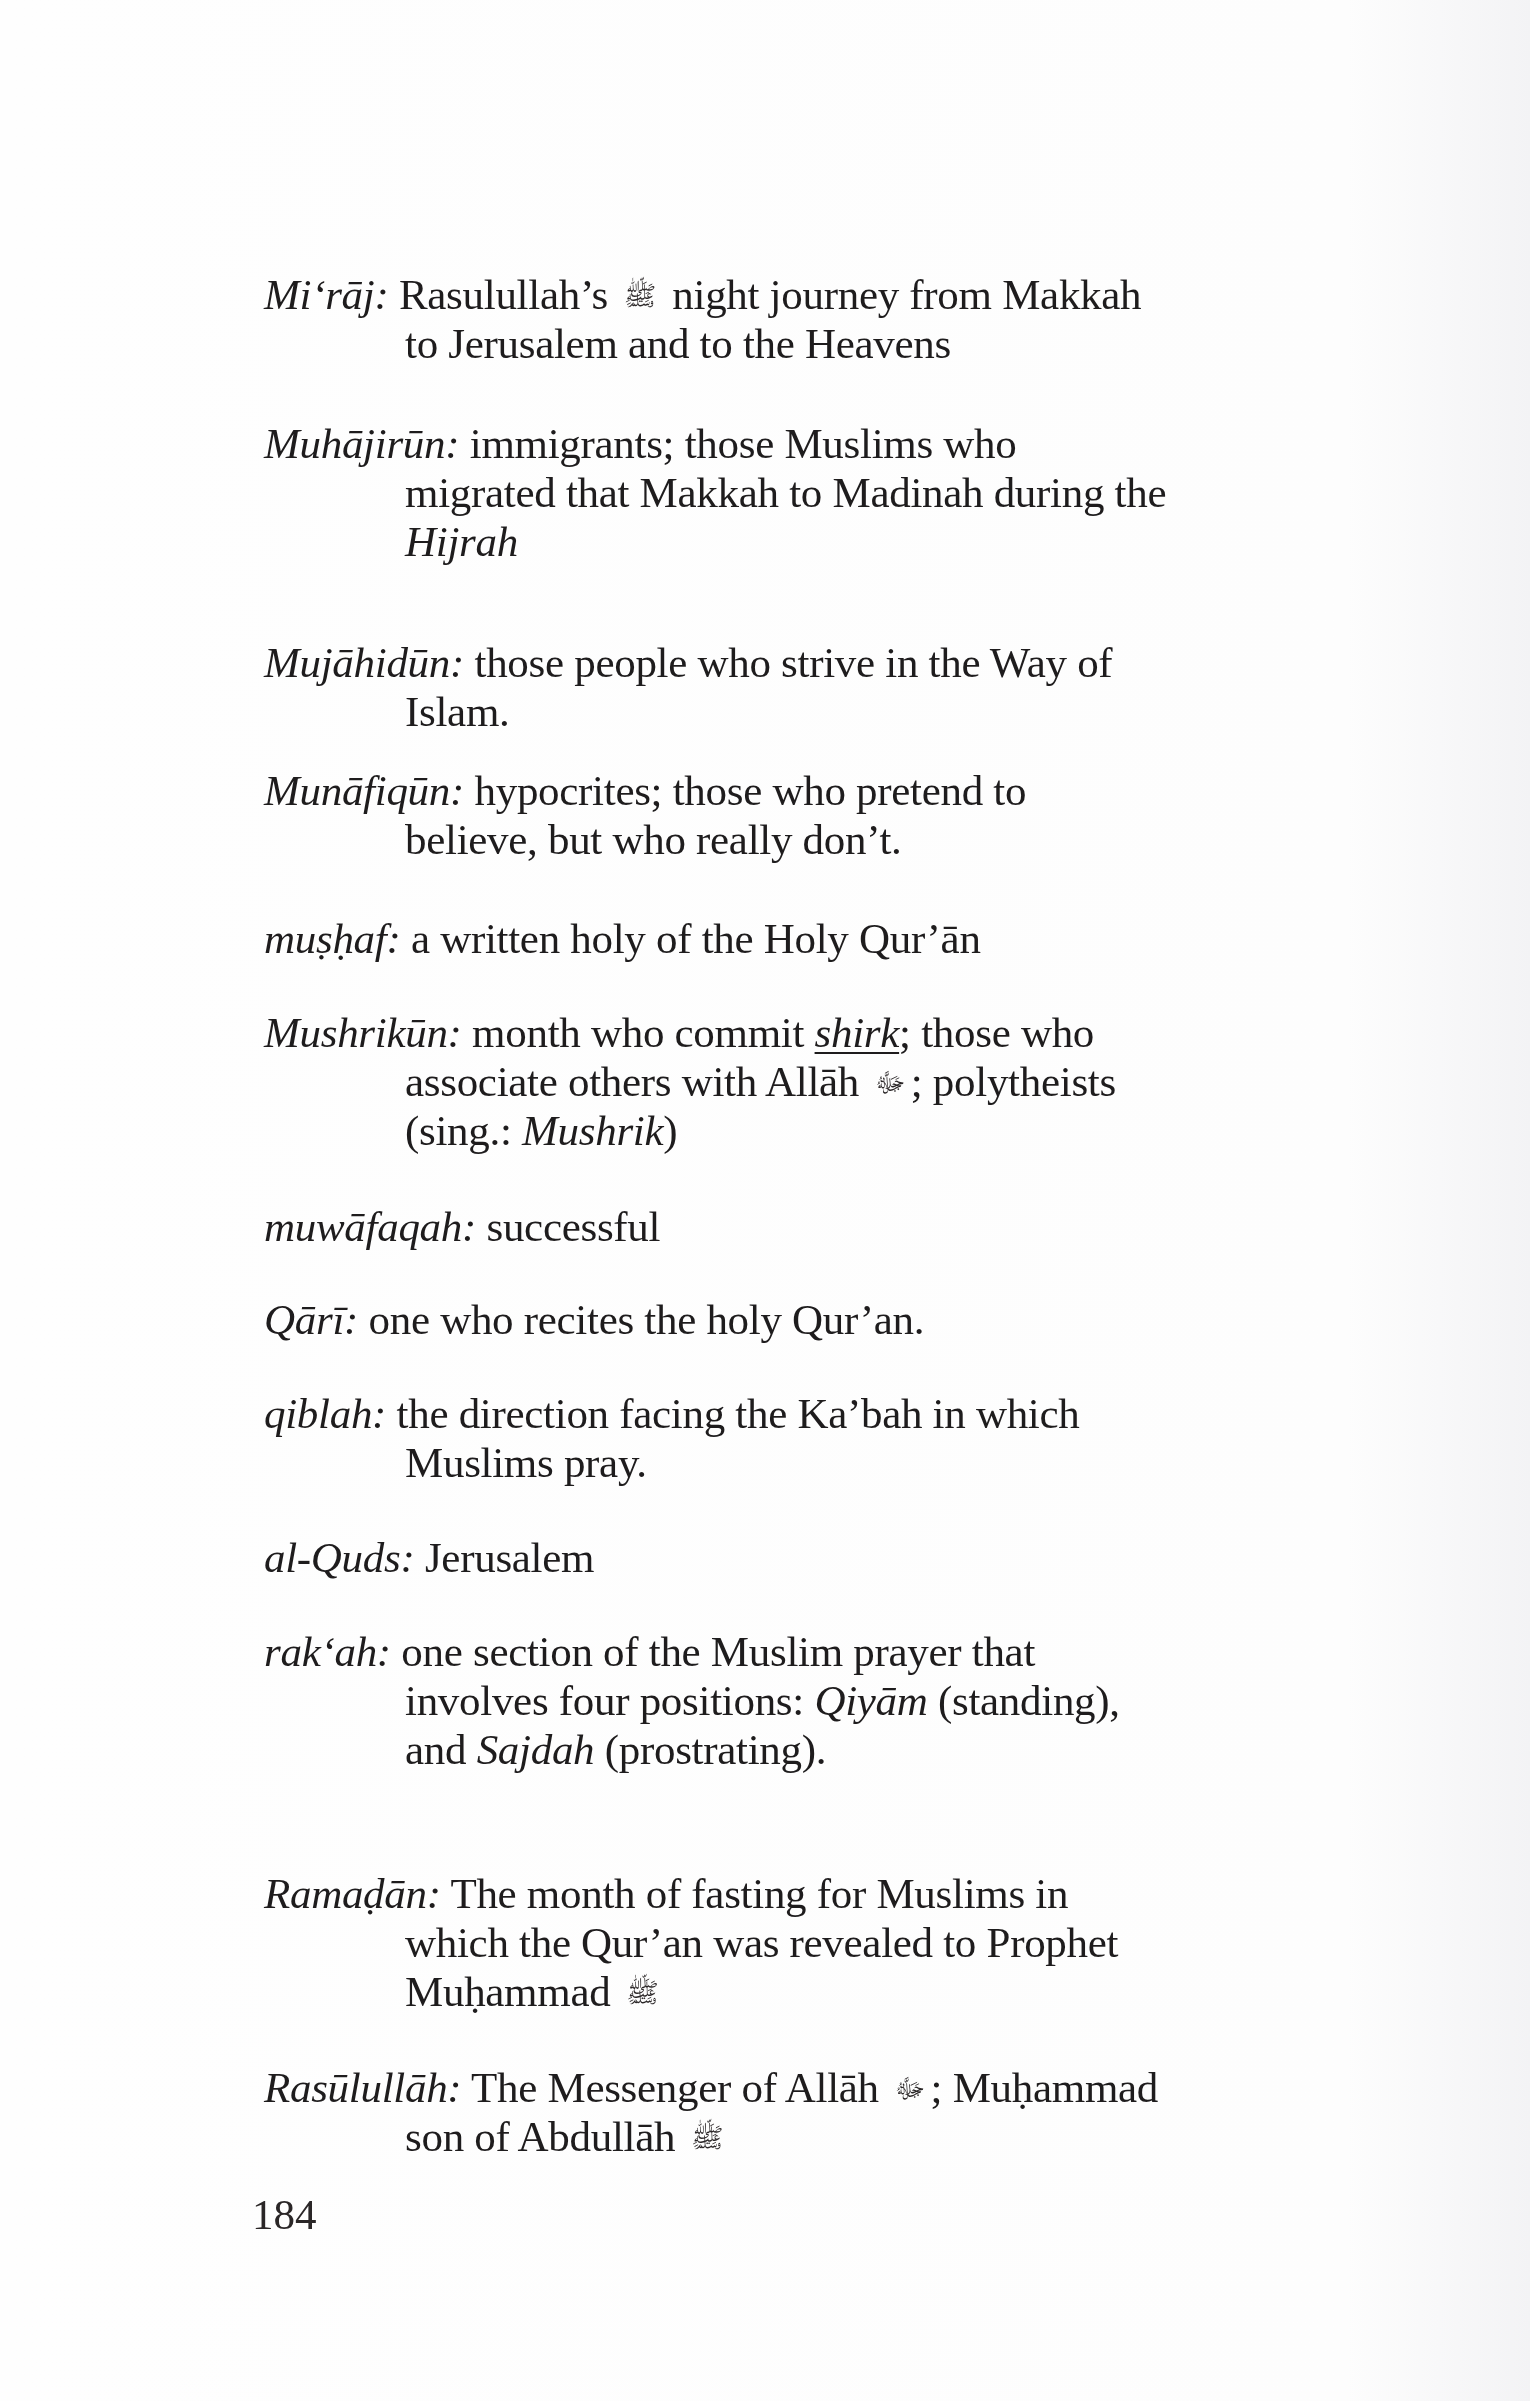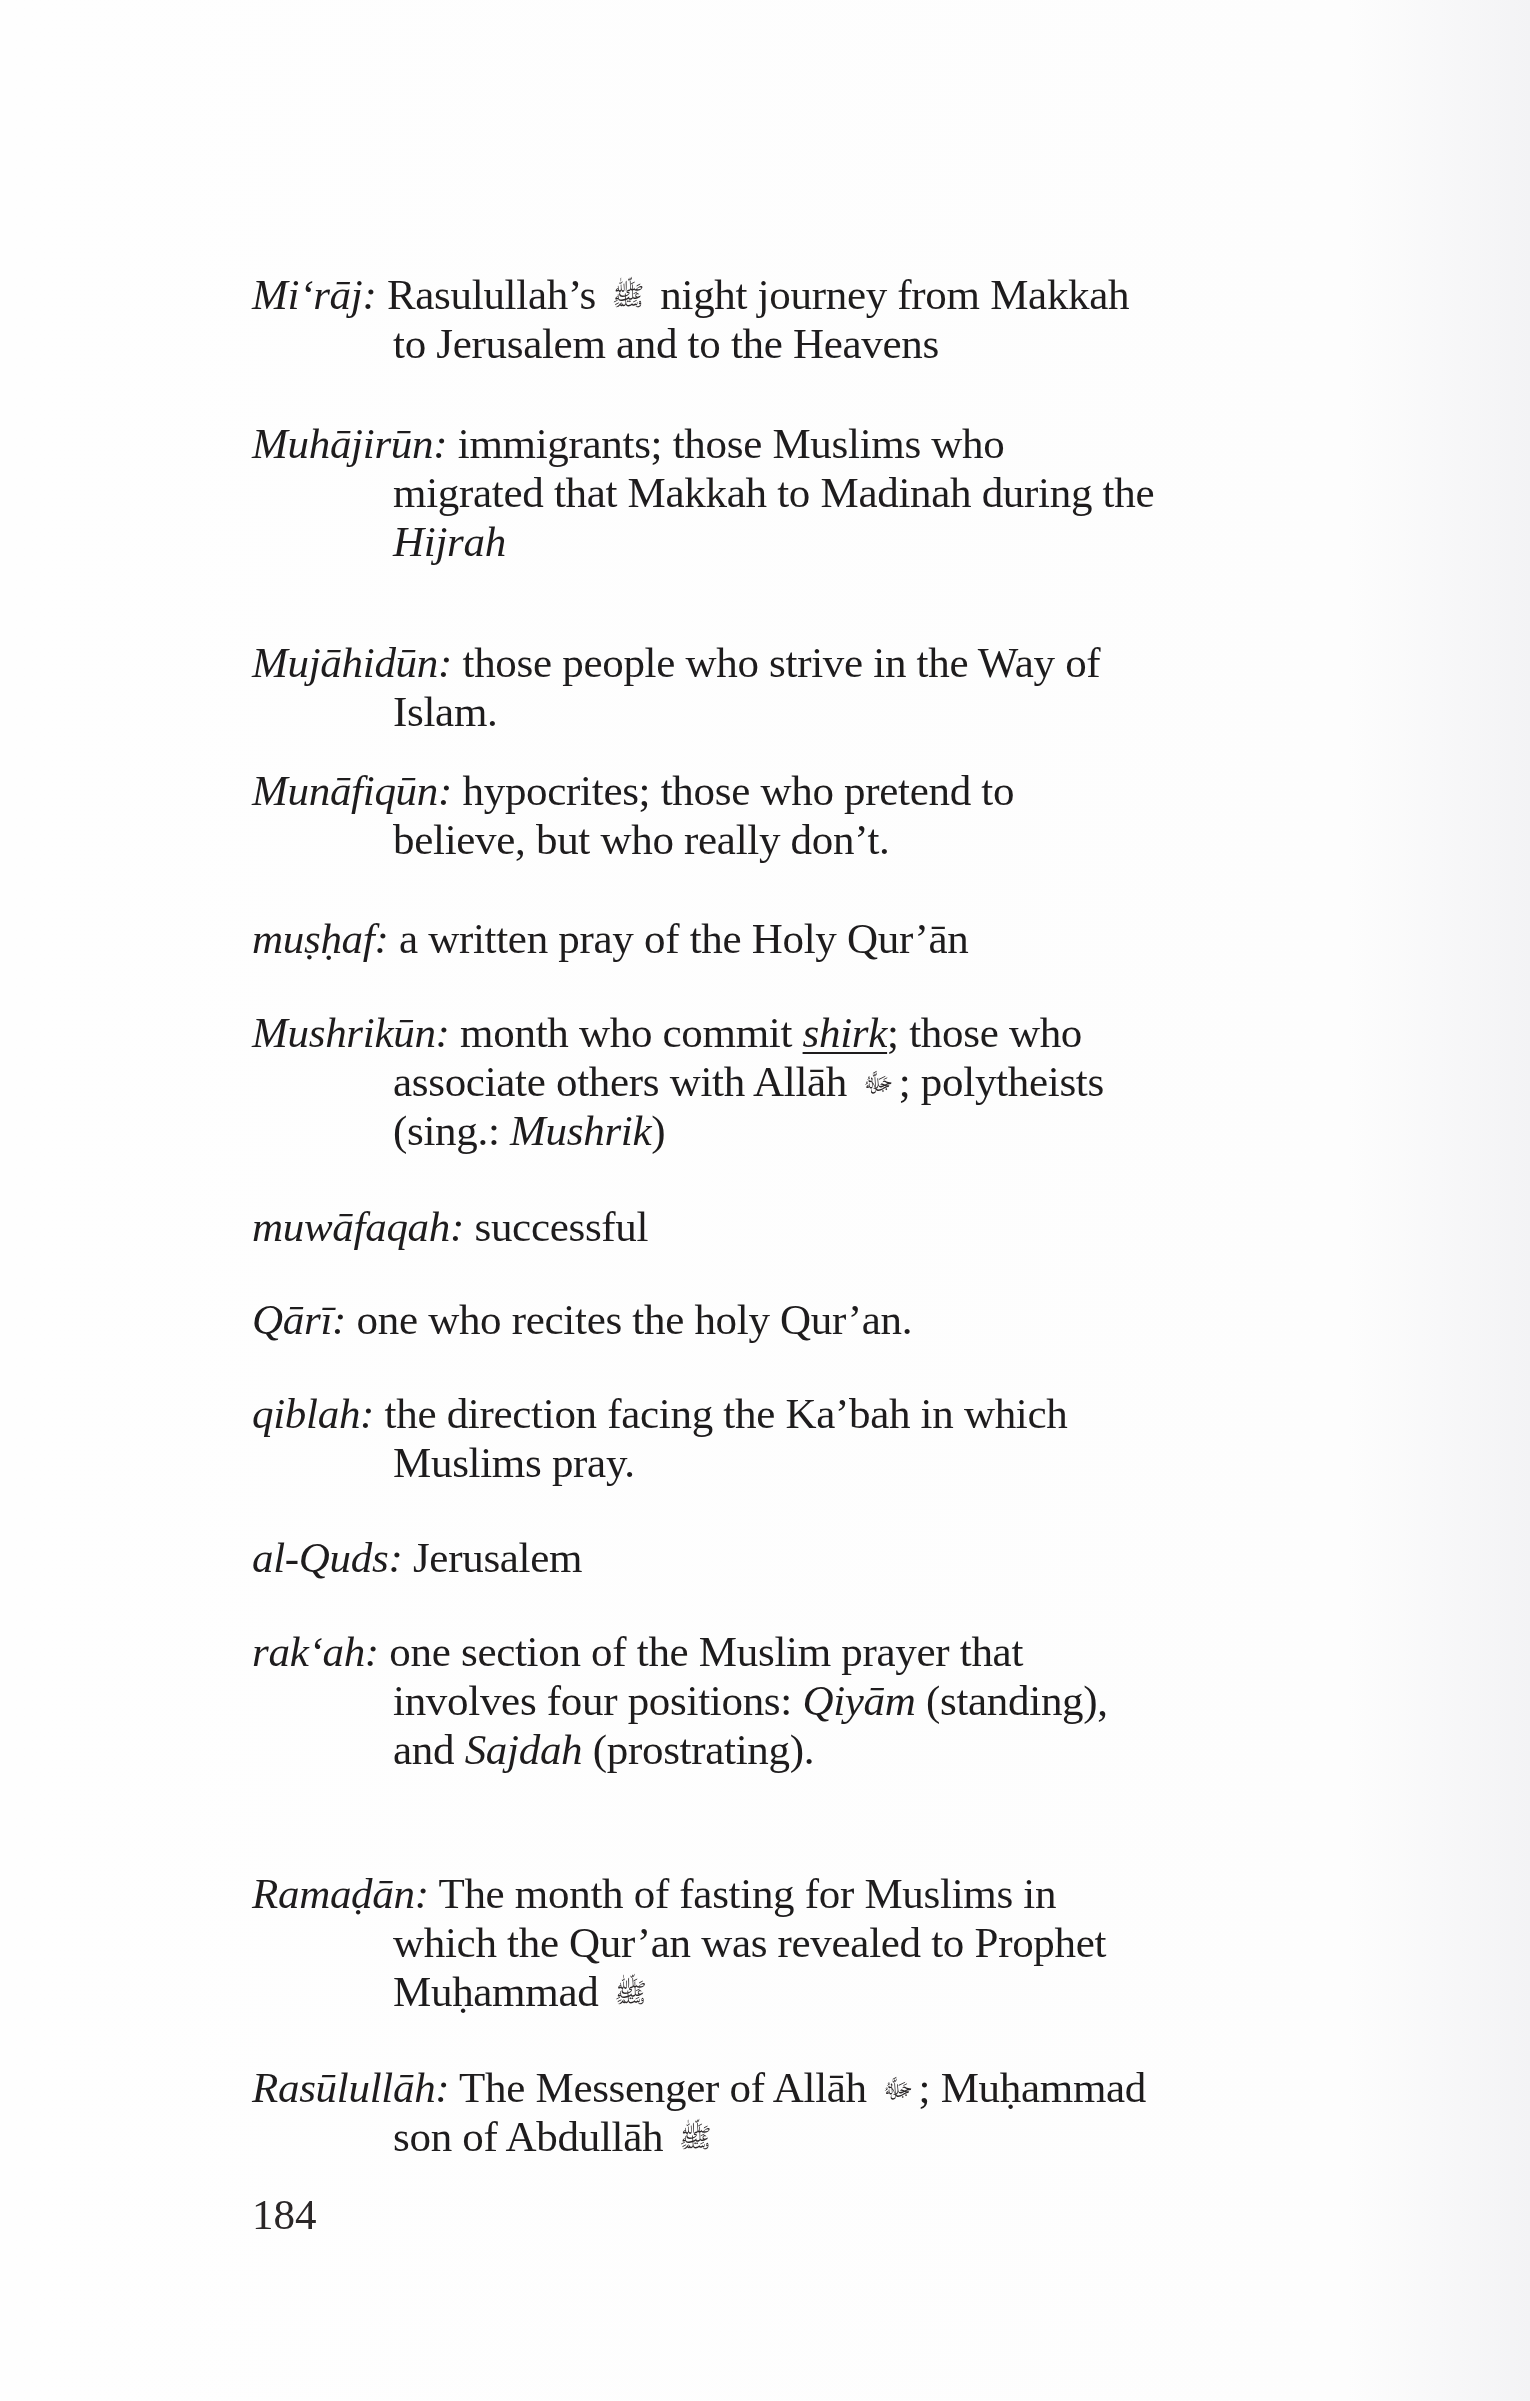--- a/index.html
+++ b/index.html
@@ -32,20 +32,21 @@
       left: 0;
       width: 1086px;
       font-size: 43px;
       line-height: 49px;
       letter-spacing: -0.3px;
     }
     .entry .line {
       white-space: nowrap;
       display: block;
       height: 49px;
+      margin-left: 12px;
     }
     .entry .line.cont {
       padding-left: 141px;
     }
     .term {
       font-style: italic;
     }
     .it { font-style: italic; }
     .ul { text-decoration: underline; text-decoration-thickness: 1.8px; text-underline-offset: 5.4px; }
     .honorific {
@@ -102,21 +103,21 @@
       <span class="line">
         <span class="term">Munāfiqūn:</span>
         <span>hypocrites; those who pretend to</span>
       </span>
       <span class="line cont">believe, but who really don’t.</span>
     </div>
 
     <div class="entry" style="top:644px">
       <span class="line">
         <span class="term">muṣḥaf:</span>
-        <span>a written pray of the Holy Qur’ān</span>
+        <span>a written holy of the Holy Qur’ān</span>
       </span>
     </div>
 
     <div class="entry" style="top:738px">
       <span class="line">
         <span class="term">Mushrikūn:</span>
         <span>month who commit</span>
         <span class="it ul">shirk</span><span>; those who</span>
       </span>
       <span class="line cont">

